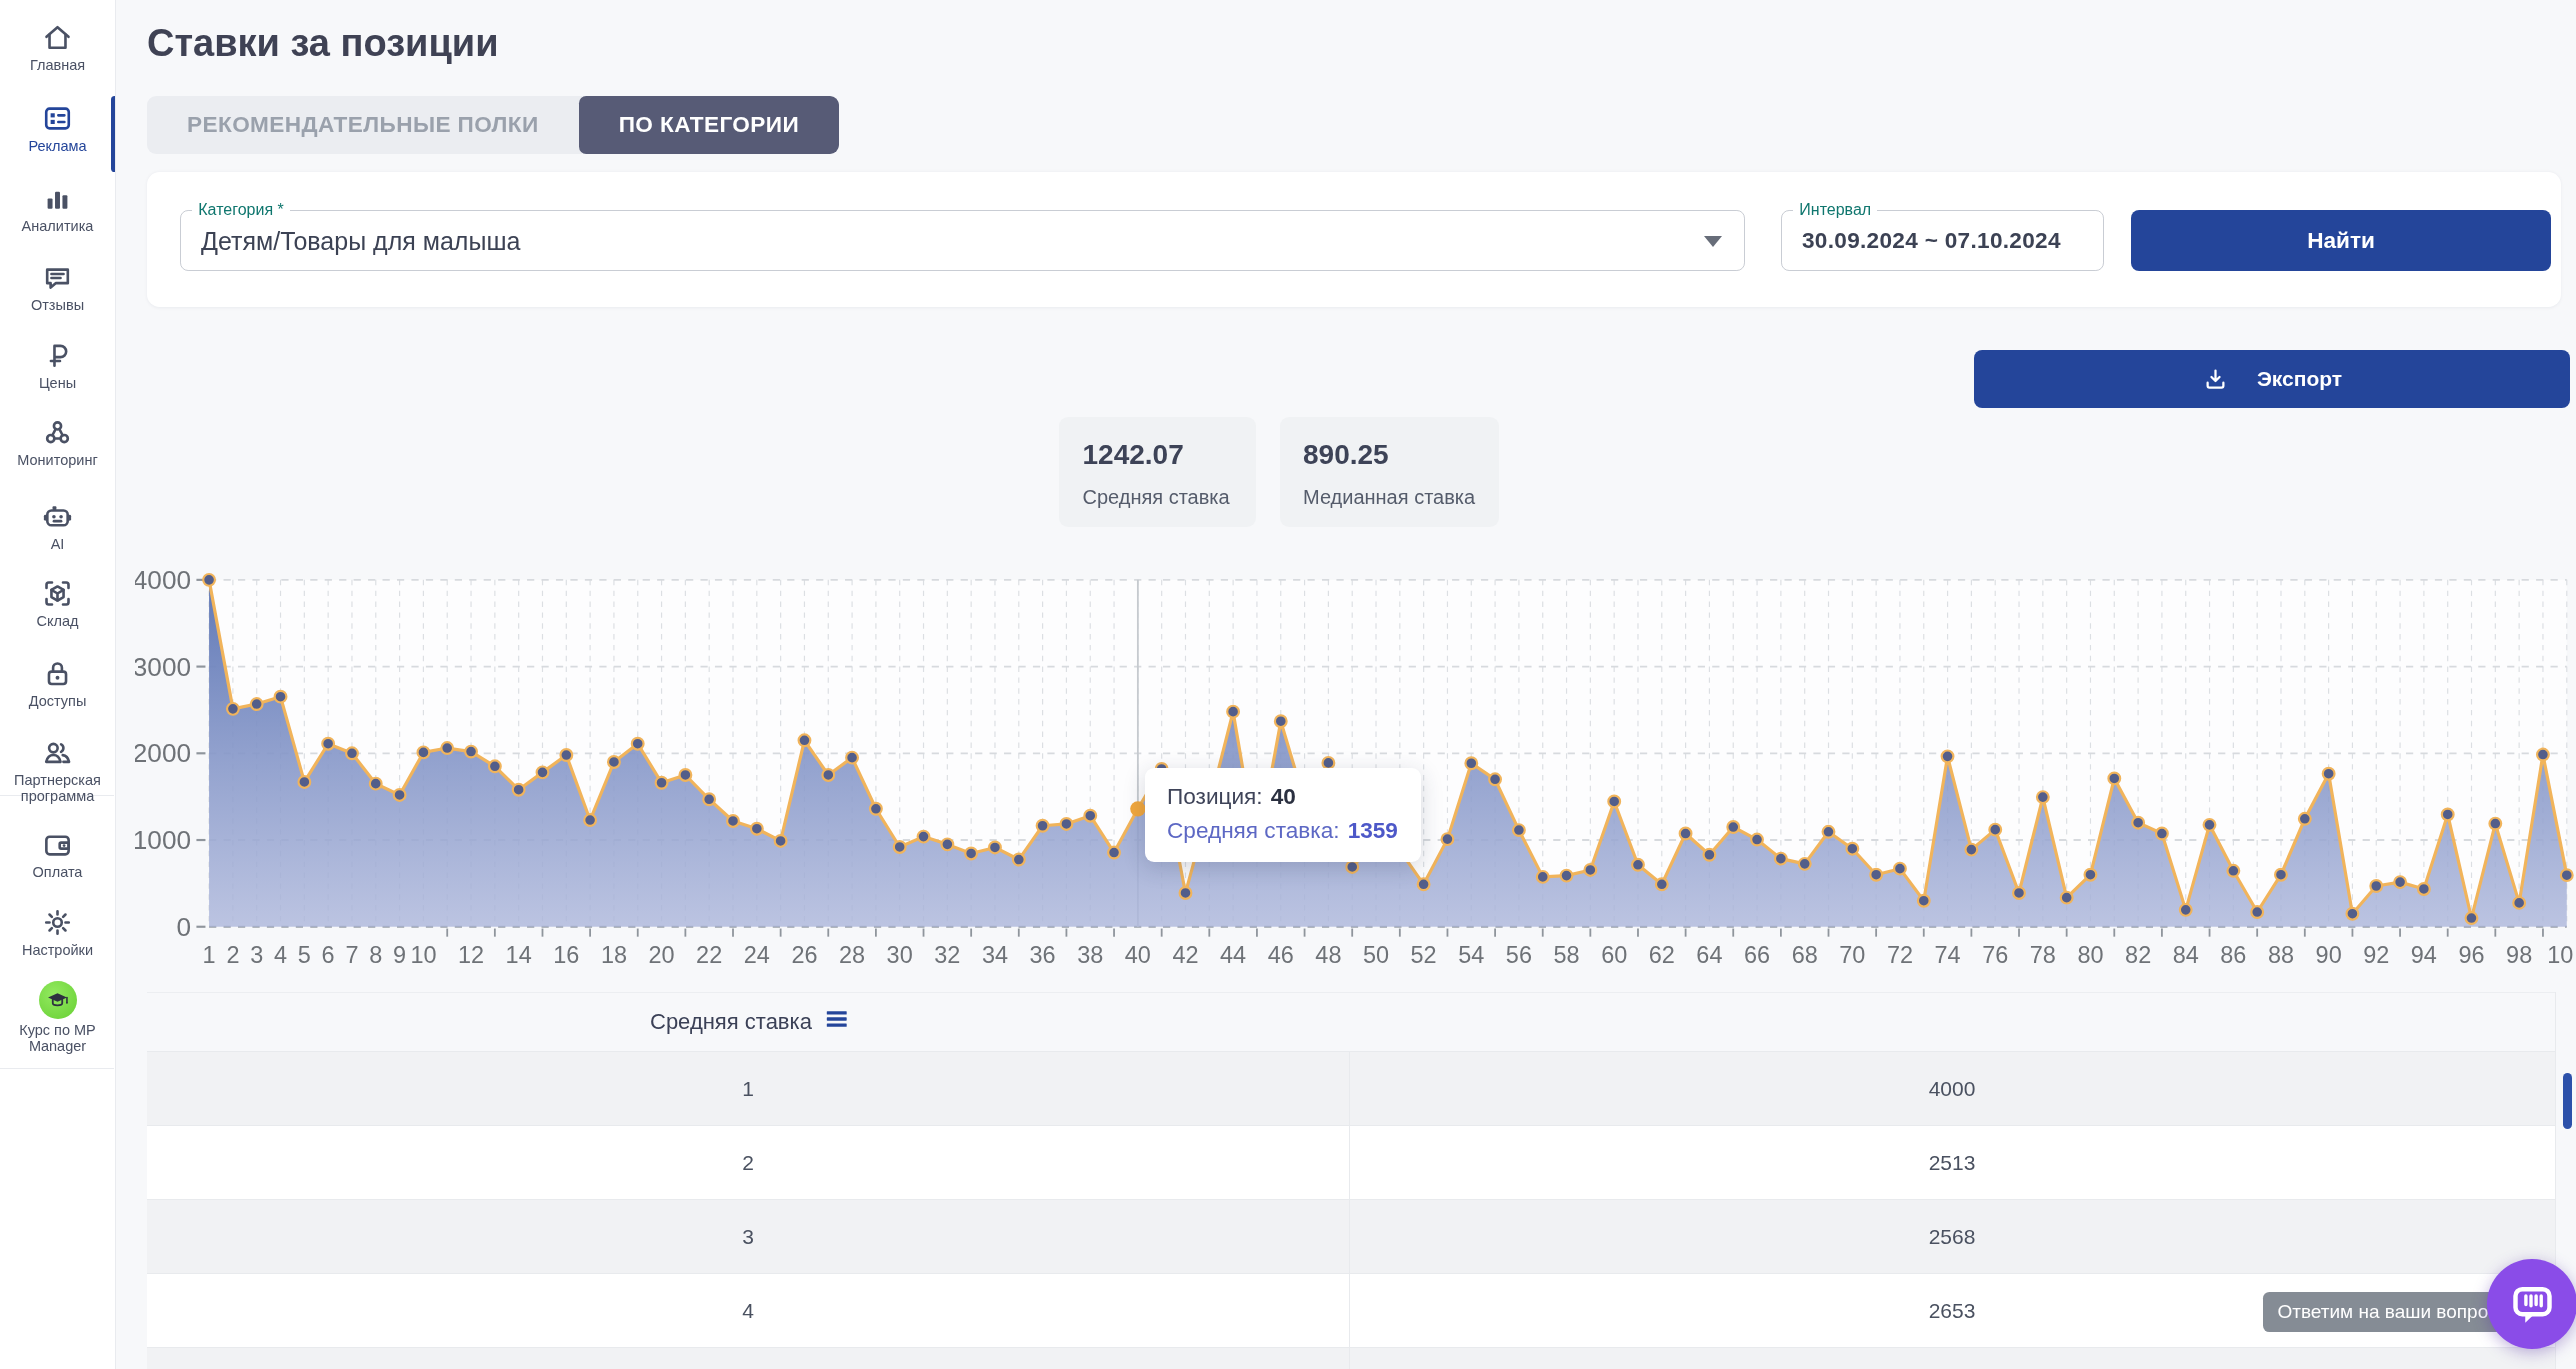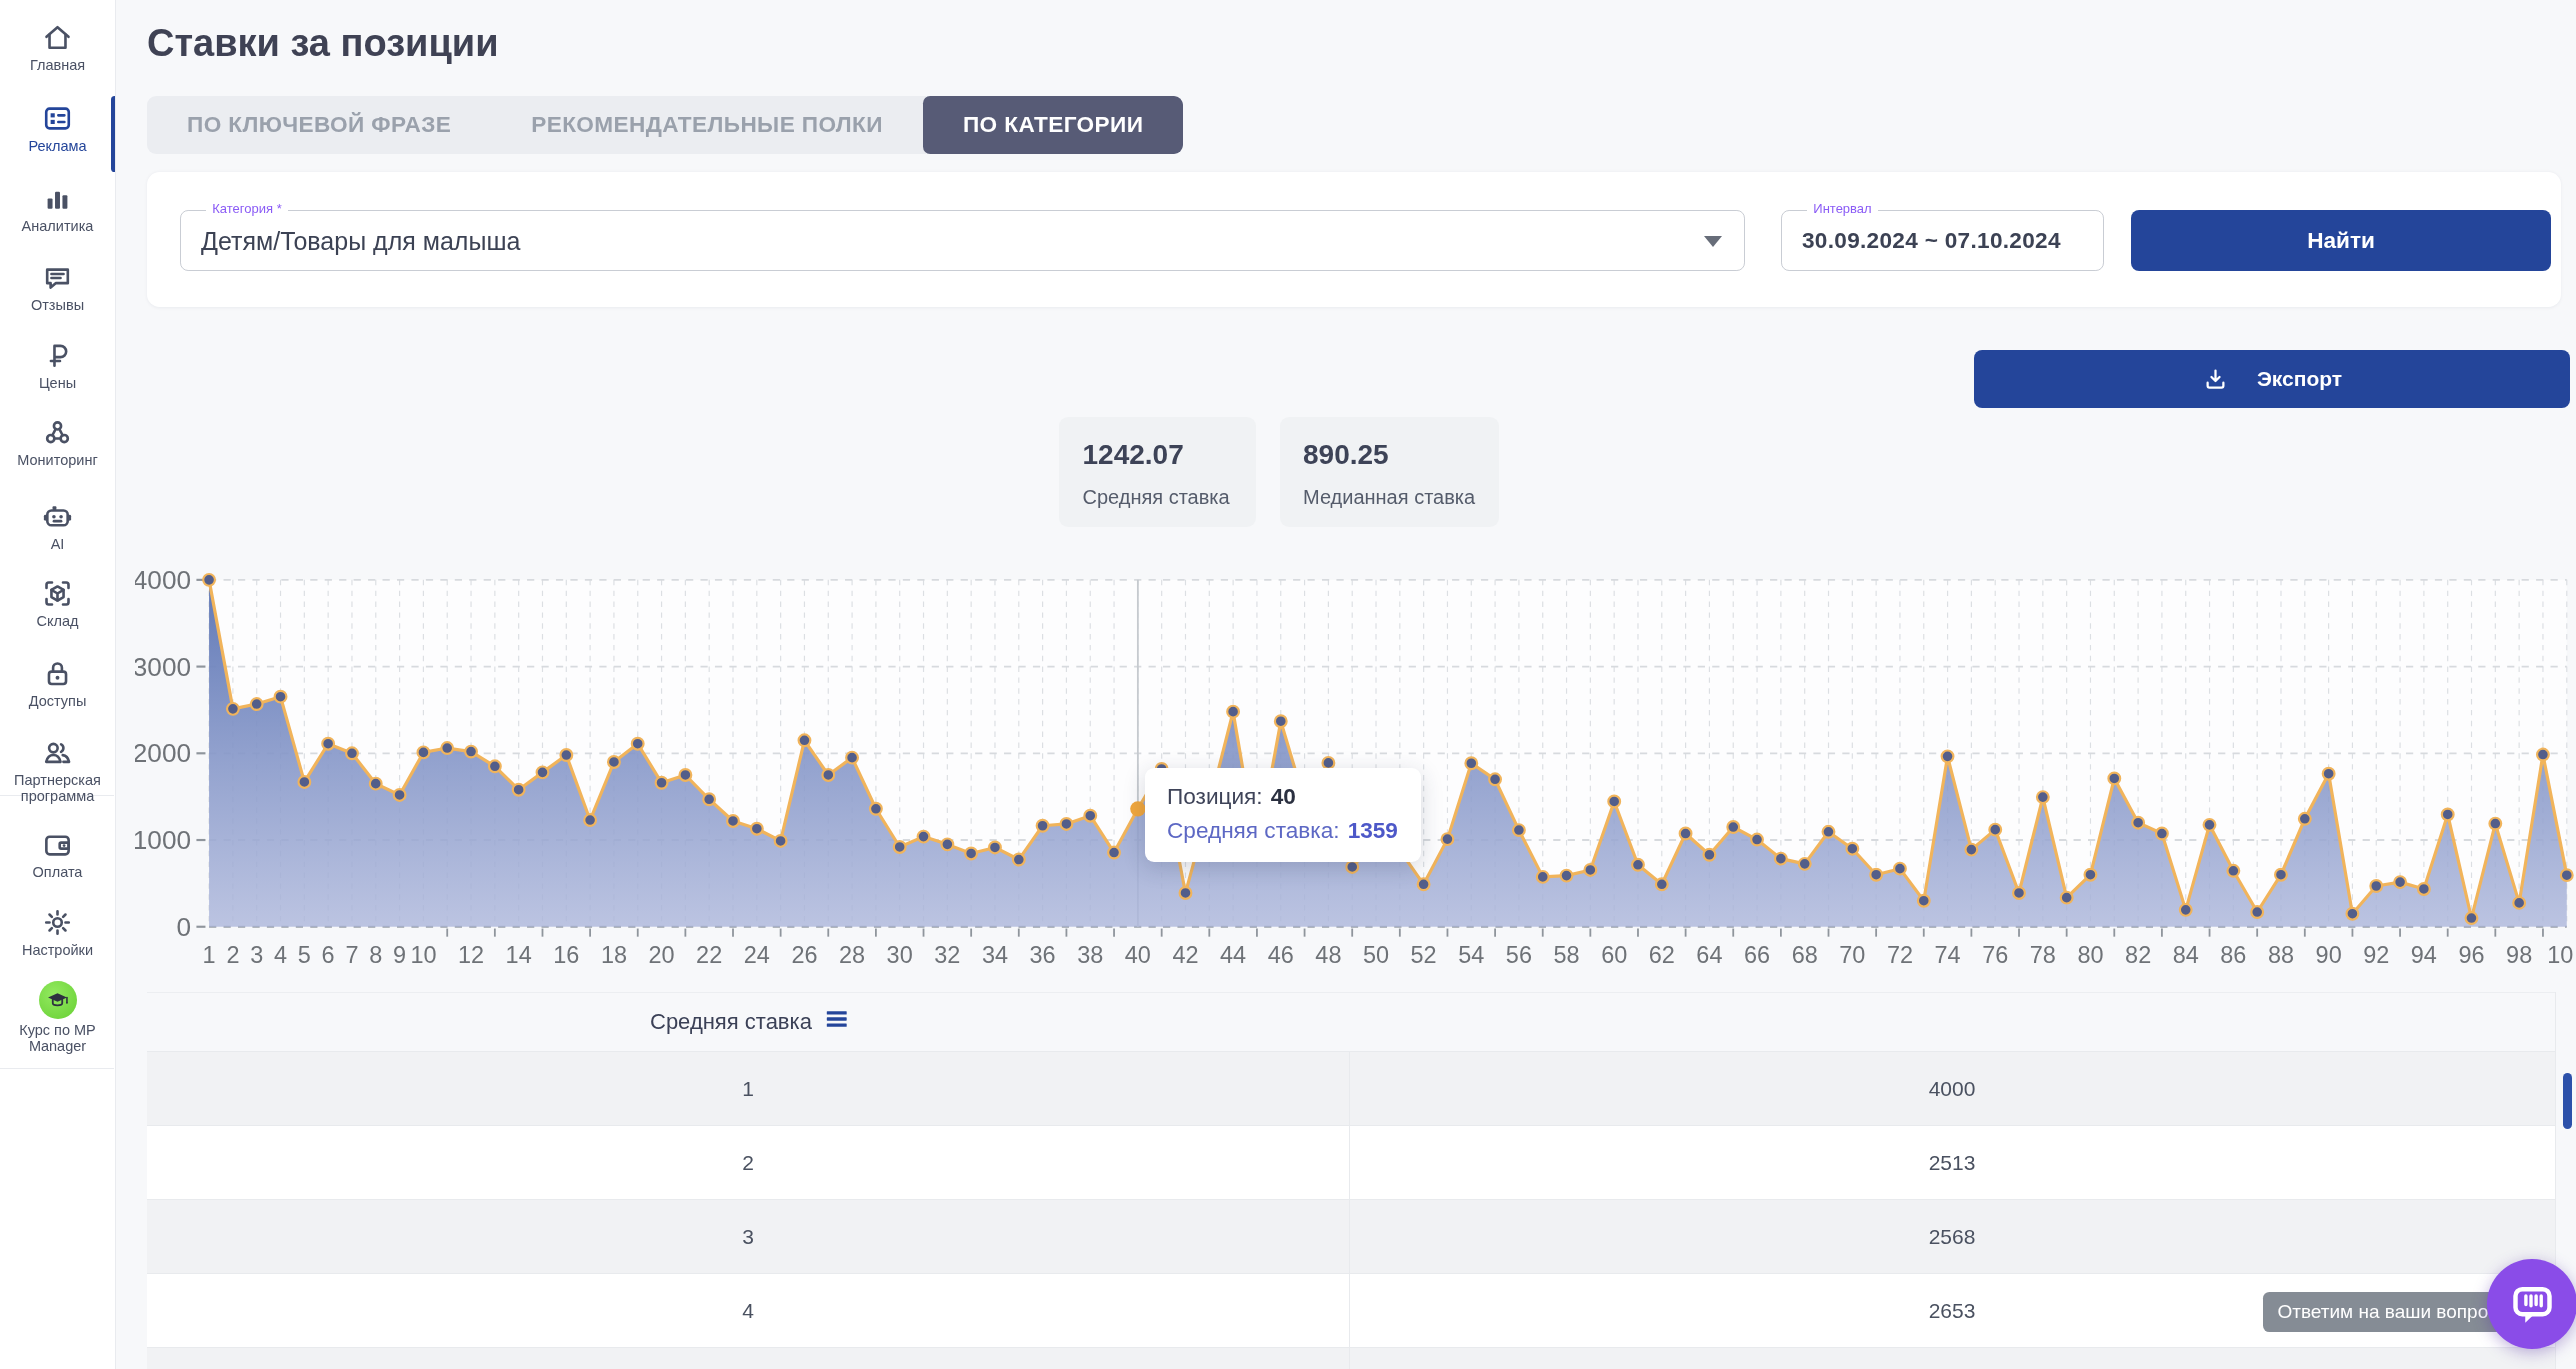--- a/index.html
+++ b/index.html
@@ -15,21 +15,21 @@
   .sb-divider{position:absolute;left:0;width:114px;height:0.9px;background:#e9ebef;}
   .course-circ{width:38px;height:38px;border-radius:50%;background:radial-gradient(circle at 40% 35%,#93ea60,#67cf33);display:flex;align-items:center;justify-content:center;margin:0 auto;}
   
   .page-title{position:absolute;left:147px;top:22px;margin:0;font-size:38px;font-weight:700;color:#3f4254;}
   .tabs{position:absolute;left:147px;top:96px;height:58px;display:flex;background:#ebedf1;border-radius:9px;overflow:hidden;}
   .tab{display:flex;align-items:center;padding:0 40px;font-size:22.6px;font-weight:700;letter-spacing:0.4px;color:#9aa1ac;cursor:pointer;white-space:nowrap;}
   .tab.active{background:#575b76;color:#fff;border-radius:7.2px;}
   
   .filter-card{position:absolute;left:147px;top:172px;width:2414px;height:135px;background:#fff;border-radius:12.6px;box-shadow:0 0.9px 3.6px rgba(25,35,60,.06);}
   .field{position:absolute;top:38px;height:61px;border:1.4px solid #c9cdd4;border-radius:8.1px;background:#fff;box-sizing:border-box;cursor:pointer;}
-  .field-label{position:absolute;top:-10px;left:25px;background:#fff;padding:0 6.3px;font-size:13px;color:#8b5cf6;}
+  .field-label{position:absolute;top:-10px;left:11px;background:#fff;padding:0 6.3px;font-size:16px;color:#0f766e;}
   .field-value{position:absolute;left:20px;top:50%;transform:translateY(-50%);font-size:25px;color:#3c4254;white-space:nowrap;}
   .select-field{left:33px;width:1565px;}
   .caret{position:absolute;right:22px;top:50%;margin-top:-4.5px;width:0;height:0;border-left:9px solid transparent;border-right:9px solid transparent;border-top:11px solid #676d79;}
   .interval-field{left:1634px;width:323px;}
   .interval-field .field-value{font-size:22.6px;font-weight:700;letter-spacing:0.3px;}
   .btn{background:#24459A;color:#fff;border:none;border-radius:8.1px;font-size:22.6px;font-weight:600;
        font-family:"Liberation Sans",sans-serif;display:flex;align-items:center;justify-content:center;cursor:pointer;}
   .find-btn{position:absolute;left:1984px;top:38px;width:420px;height:61px;}
   .export-btn{position:absolute;left:1974px;top:350px;width:596px;height:58px;gap:28px;font-size:21px;}
   
@@ -204,21 +204,20 @@
             <circle cx="20.4" cy="14" r="0.9" fill="#2e3140" stroke="none"></circle>
           </svg>
         </div>
         <div class="lbl">Курс по MP Manager</div>
       </div>
     </aside>
 
   <h1 class="page-title">Ставки за позиции</h1>
 
   <div class="tabs" id="tabs">
-      <div class="tab">ПО КЛЮЧЕВОЙ ФРАЗЕ</div>
       <div class="tab">РЕКОМЕНДАТЕЛЬНЫЕ ПОЛКИ</div>
       <div class="tab active">ПО КАТЕГОРИИ</div>
     </div>
 
   <section class="filter-card">
     <div class="field select-field">
       <span class="field-label">Категория *</span>
       <span class="field-value">Детям/Товары для малыша</span>
       <span class="caret"></span>
     </div>

